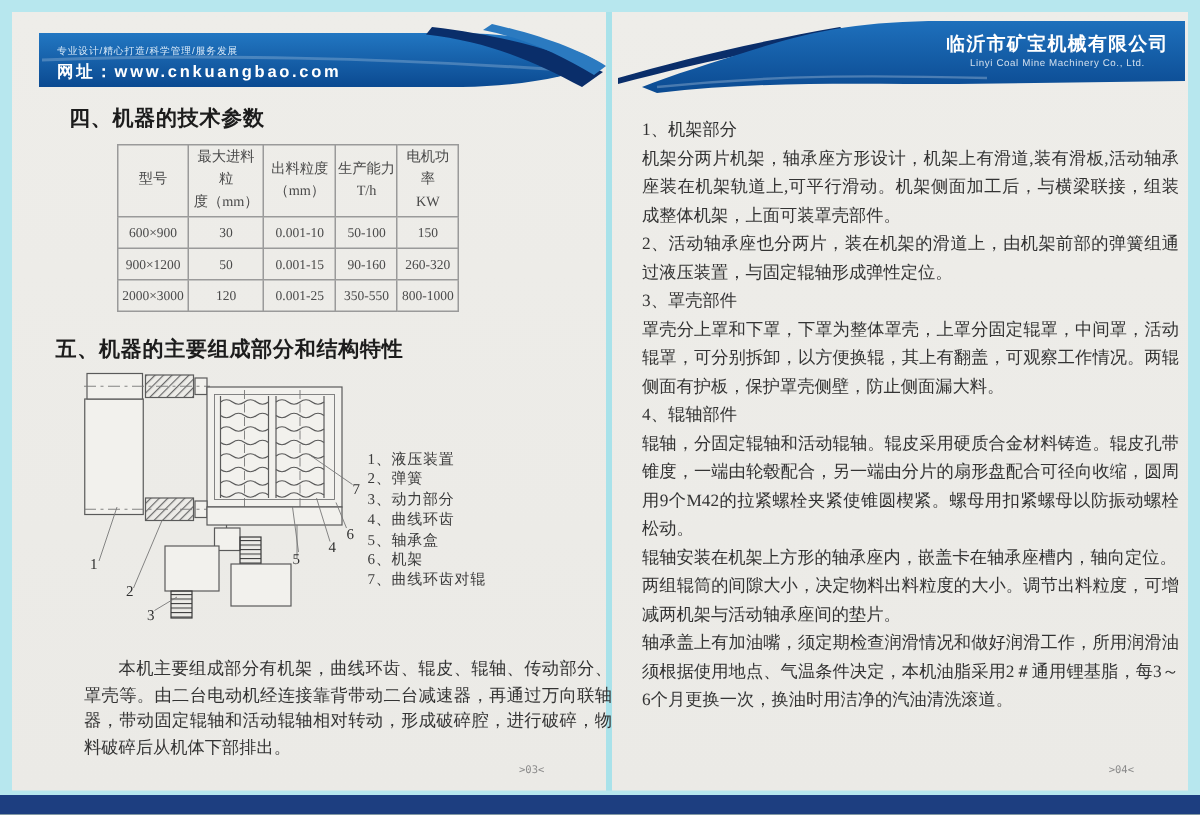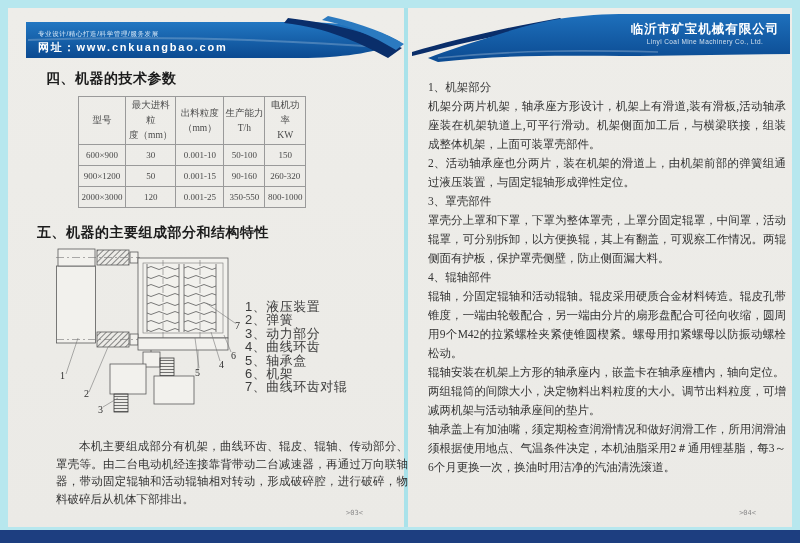--- a/index.html
+++ b/index.html
@@ -25,22 +25,22 @@
   #sec4{left:38px;top:62px;}
   #sec5{left:29px;top:216px;}
 
   table.specs{position:absolute;left:70px;top:88px;width:228px;border-collapse:collapse;
       font-family:"Liberation Serif",serif;color:#4a4a4a;border-radius:15px;}
   table.specs th,table.specs td{border:1px solid #9a9a9a;text-align:center;vertical-align:middle;}
   table.specs th{font-weight:normal;font-size:9.5px;white-space:pre-line;height:42px;line-height:15px;}
   table.specs td{font-size:9px;height:18px;margin-top:36px;}
 
   .diagram-svg{position:absolute;left:48px;top:238px;}
-  .legend{position:absolute;left:237px;top:292px;font-family:Liberation Sans, sans-serif;
-      font-size:13px;line-height:13.4px;color:#3b3b3b;letter-spacing:.5px;}
+  .legend{position:absolute;left:237px;top:292px;font-family:Liberation Serif, serif;
+      font-size:10px;line-height:13.4px;color:#3b3b3b;letter-spacing:.5px;}
 
   .body-para{position:absolute;left:32px;top:414px;width:352px;margin:16px;
       font-family:"Liberation Serif",serif;font-size:11.5px;line-height:17.5px;color:#333;
       text-indent:2em;text-align:justify;}
 
   .pageno{position:absolute;bottom:10px;font-size:7px;color:#8a8a8a;font-family:"DejaVu Sans Mono",monospace;}
   .pageno.l{left:338px;}
   .pageno.r{right:36px;}
 
   

